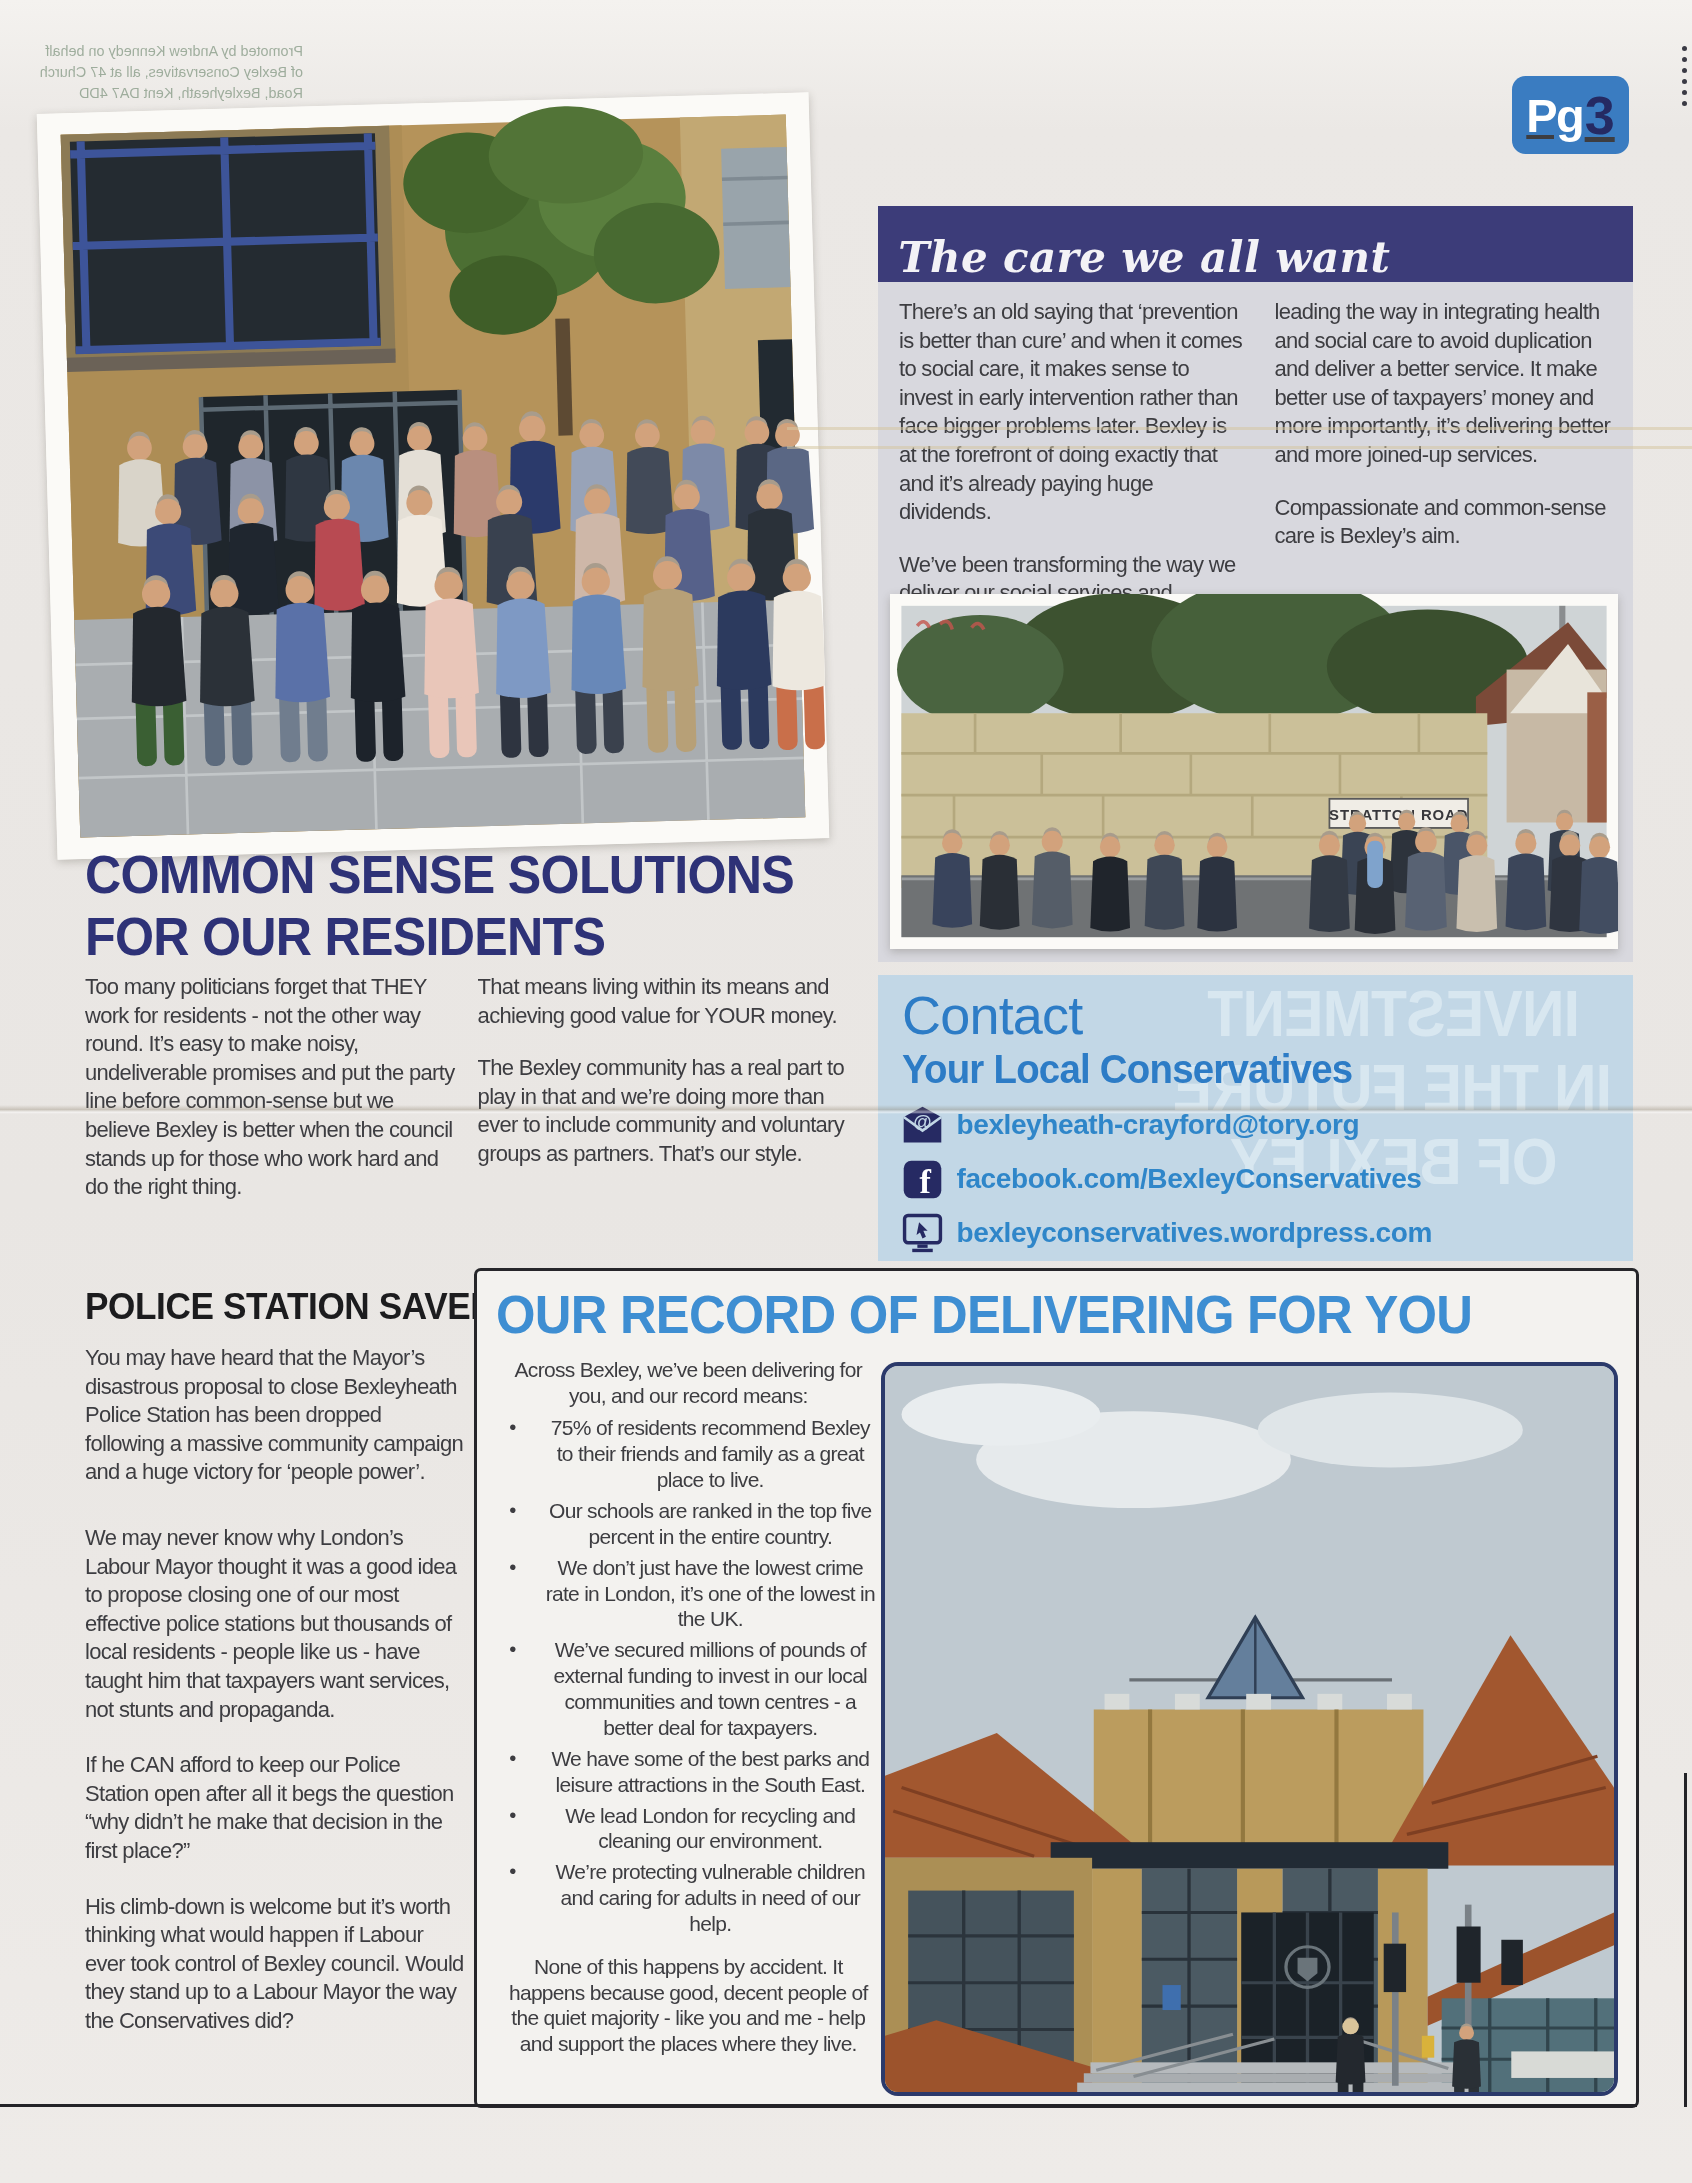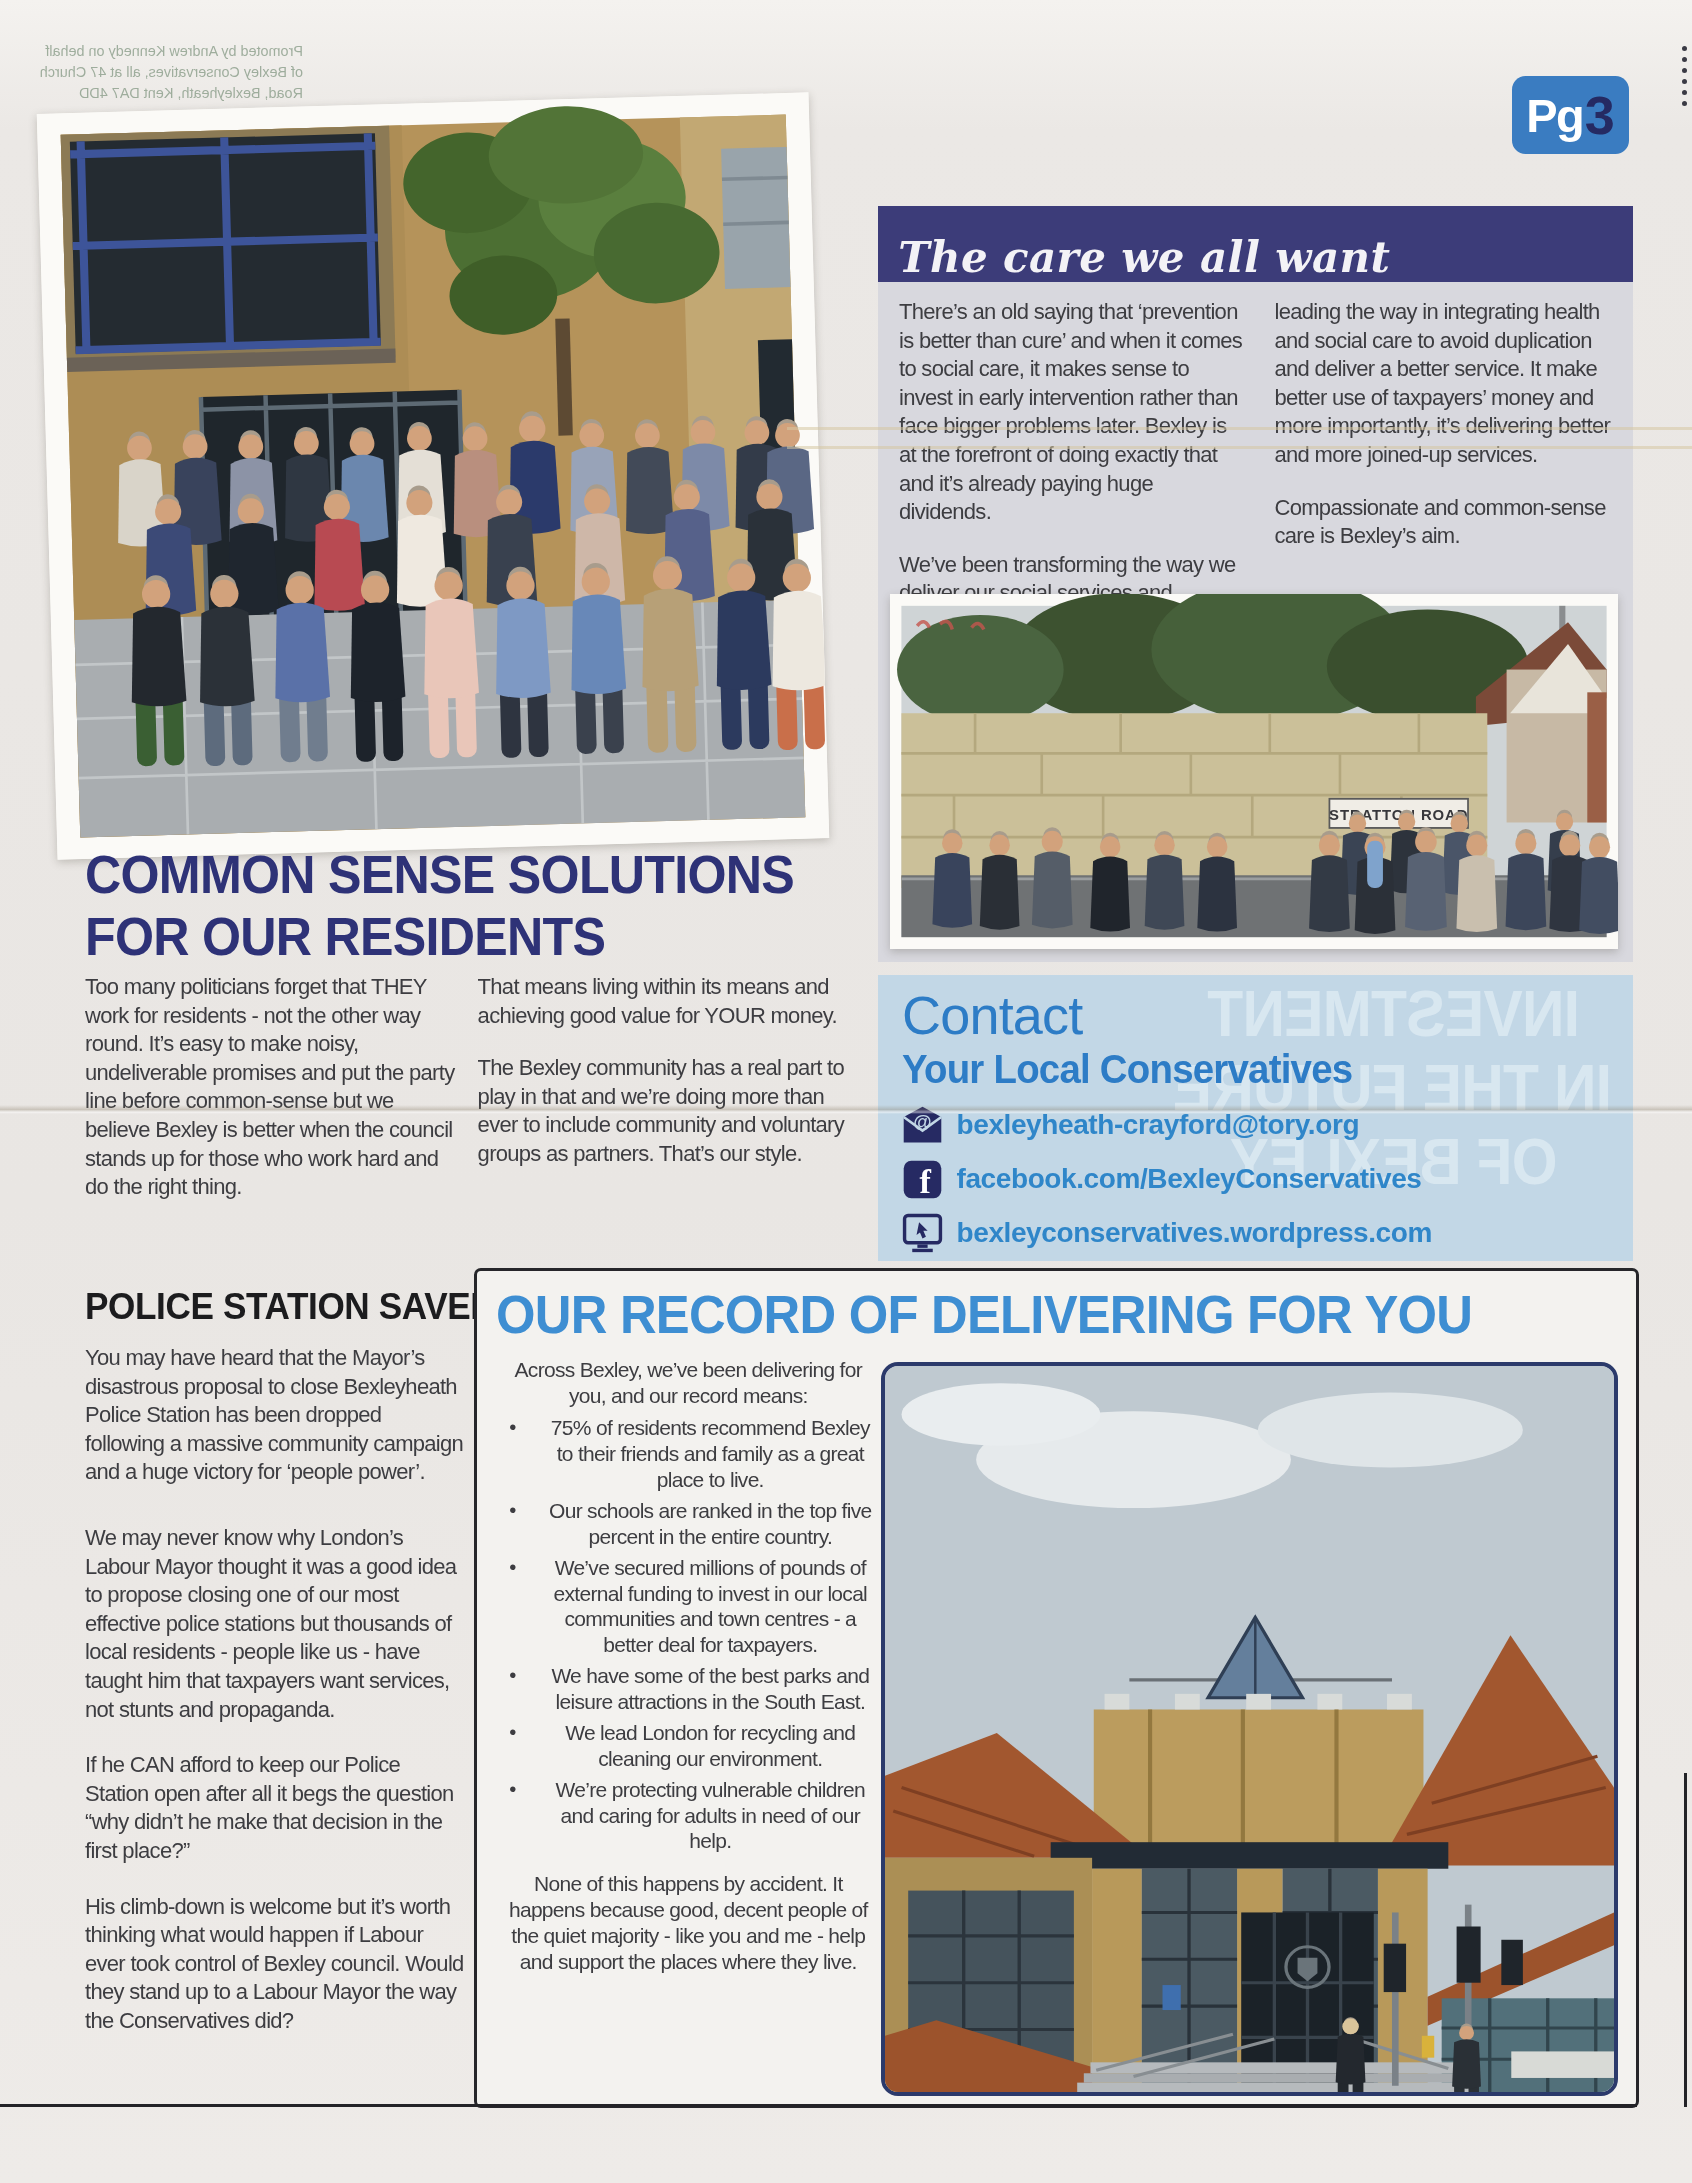--- a/index.html
+++ b/index.html
@@ -87,21 +87,21 @@
       </g>
     </defs>
   </svg>
 
   <div class="abs imprint" style="left:32px;top:41px;width:271px;">
     <div>Promoted by Andrew Kennedy on behalf</div>
     <div>of Bexley Conservatives, all at 47 Church</div>
     <div>Road, Bexleyheath, Kent DA7 4DD Printed</div>
   </div>
 
-  <div class="abs badge" style="left:1512px;top:76px;">
+  <div class="abs badge" style="left:1512px;top:76px;text-decoration:underline;">
     <span class="pg">Pg</span>
     <span class="num">3</span>
   </div>
   <div>
     <span class="reg-dot" style="left:1682px;top:46px;"></span>
     <span class="reg-dot" style="left:1682px;top:57px;"></span>
     <span class="reg-dot" style="left:1682px;top:68px;"></span>
     <span class="reg-dot" style="left:1682px;top:79px;"></span>
     <span class="reg-dot" style="left:1682px;top:90px;"></span>
     <span class="reg-dot" style="left:1682px;top:101px;"></span>
@@ -327,20 +327,21 @@
 
   <div class="abs record-box" style="left:474px;top:1268px;width:1159px;height:834px;">
     <div class="abs" style="left:18.6px;top:12px;">
       <h2 class="h-blue">OUR RECORD OF DELIVERING FOR YOU</h2>
     </div>
     <div class="abs record-text" style="left:20.3px;top:86px;width:382px;">
       <p class="intro">Across Bexley, we’ve been delivering for you, and our record means:</p>
       <ul>
         <li>75% of residents recommend Bexley to their friends and family as a great place to live.</li>
         <li>Our schools are ranked in the top five percent in the entire country.</li>
+        <li>We don’t just have the lowest crime rate in London, it’s one of the lowest in the UK.</li>
         <li>We’ve secured millions of pounds of external funding to invest in our local communities and town centres - a better deal for taxpayers.</li>
         <li>We have some of the best parks and leisure attractions in the South East.</li>
         <li>We lead London for recycling and cleaning our environment.</li>
         <li>We’re protecting vulnerable children and caring for adults in need of our help.</li>
       </ul>
       <p class="closing">None of this happens by accident. It happens because good, decent people of the quiet majority - like you and me - help and support the places where they live.</p>
     </div>
 
     <div class="abs bldg-frame" style="left:404px;top:91px;width:729px;height:726px;">
       <svg viewBox="0 0 880 930" width="729" height="726" preserveAspectRatio="none">

